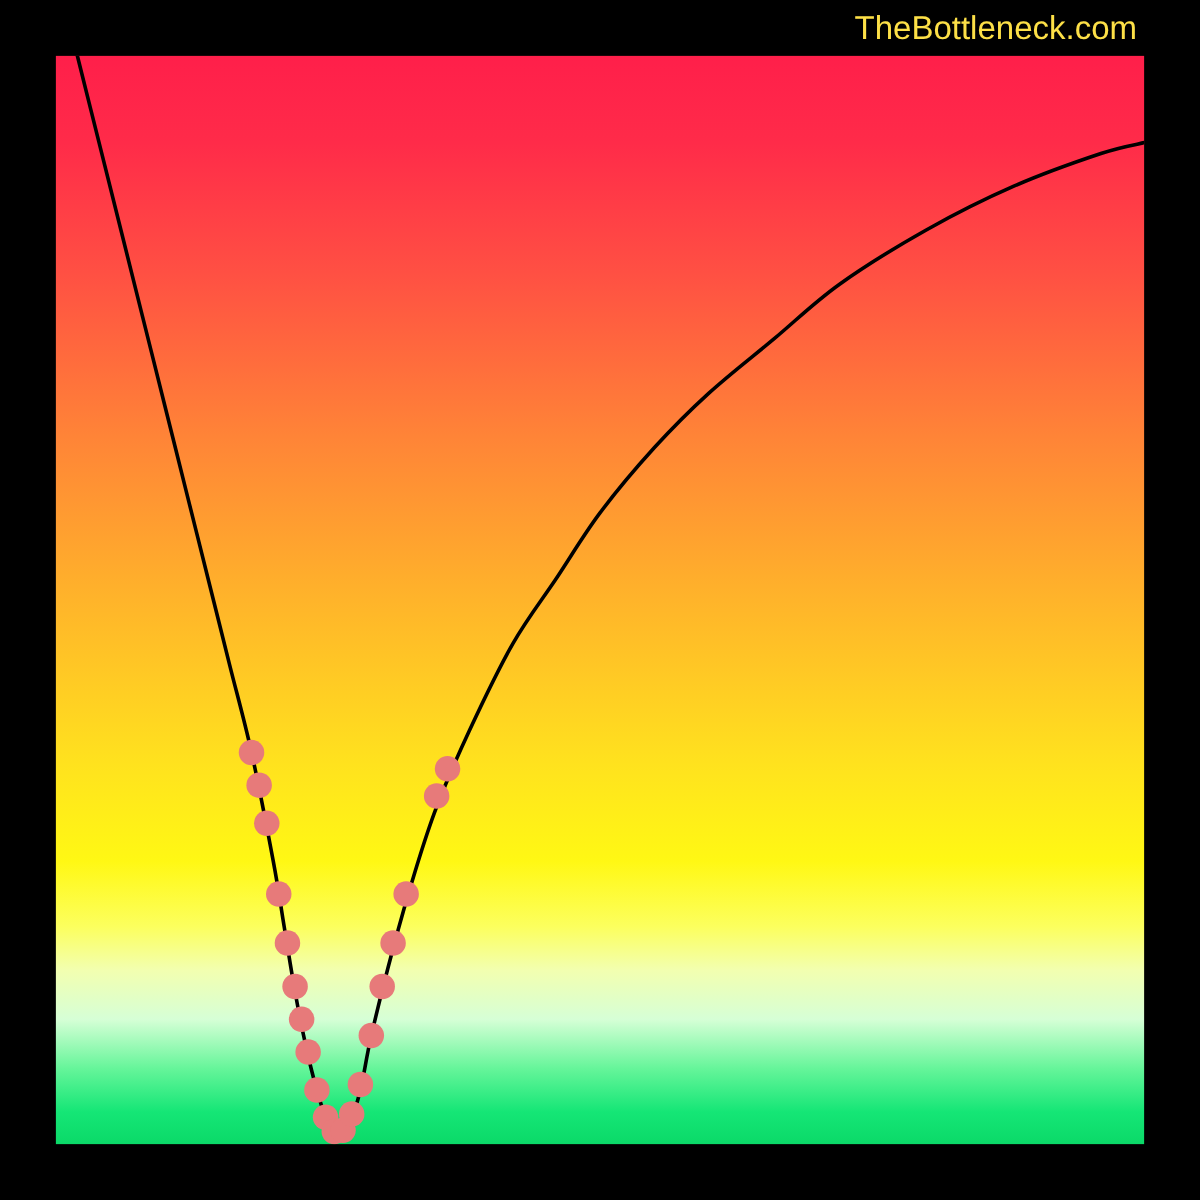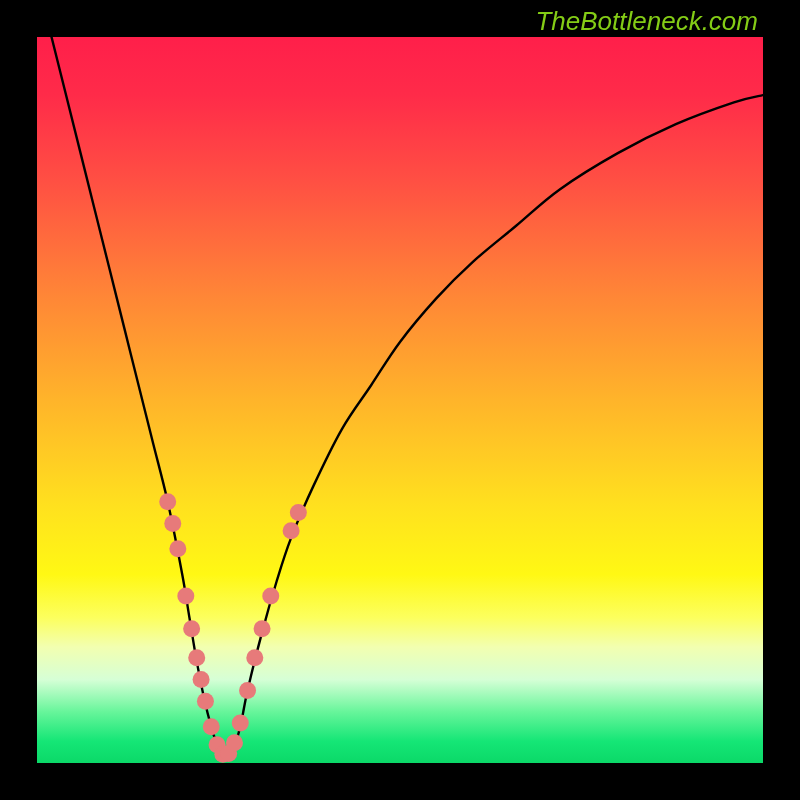--- a/index.html
+++ b/index.html
@@ -32,25 +32,24 @@
   }
   .curve-svg {
     position: absolute;
     left: 0; top: 0;
     width: 100%; height: 100%;
   }
   .watermark {
     position: absolute;
     top: 6px;
     right: 42px;
-    color: #84cc16;
-    font-size: 26px;
+    color: #fde047;
+    font-size: 22px;
     letter-spacing: 0px;
     user-select: none;
-    font-style: italic;
   }
 </style>
 </head>
 <body>
 
 <div class="stage">
 
   <div class="plot-area">
     <svg class="gradient-bg" viewBox="0 0 726 726" preserveAspectRatio="none">
       <defs>

